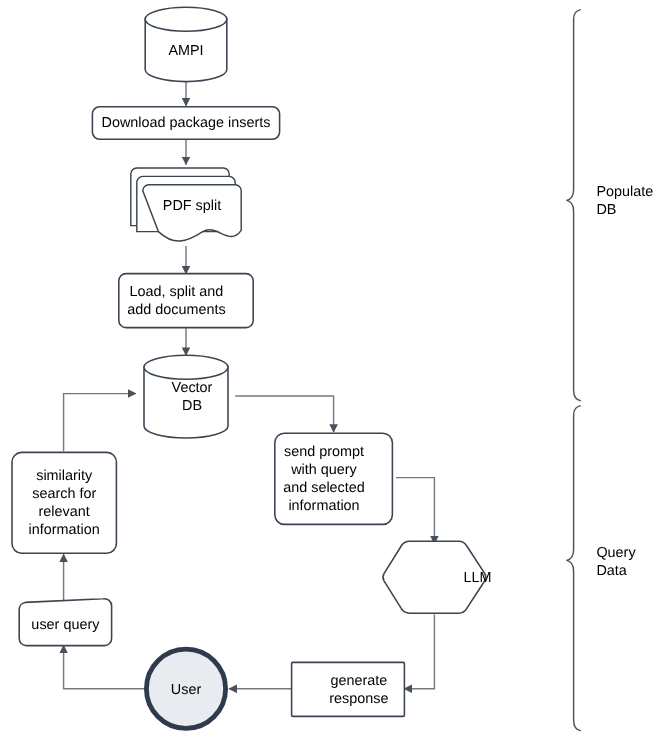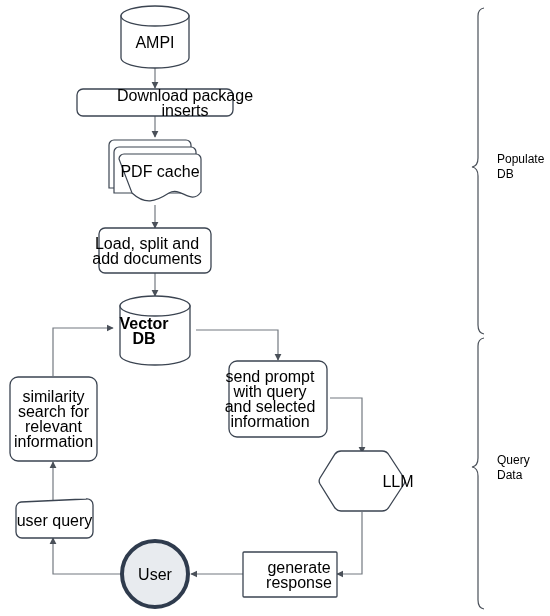--- a/index.html
+++ b/index.html
@@ -25,21 +25,21 @@
     height: 616px;
   }
   .node-label {
     position: absolute;
     display: flex;
     align-items: center;
     justify-content: center;
     text-align: center;
     color: #000000;
     font-family: "Liberation Sans", sans-serif;
-    font-size: 16px;
+    font-size: 12px;
     line-height: 15px;
     white-space: pre-line;
     pointer-events: none;
   }
   .bracket-label {
     position: absolute;
     color: #000000;
     font-family: "Liberation Sans", sans-serif;
     font-size: 12px;
     line-height: 15px;
@@ -123,28 +123,28 @@
     <g fill="none" stroke="#4a5059" stroke-width="1.2">
 
       <path d="M 484 8 q -6 1 -6 8 L 478 158 q 0 8 -6 9 q 6 1 6 9 L 478 325 q 0 8 6 9"></path>
 
       <path d="M 484 338 q -6 1 -6 8 L 478 458 q 0 8 -6 9 q 6 1 6 9 L 478 600 q 0 8 6 9"></path>
     </g>
   </svg>
 
   <div class="node-label" style="left:121px; top:28px; width:68px; height:28px;">AMPI</div>
 
-  <div class="node-label" style="left:77px; top:89px; width:156px; height:27px;padding-left:30px;">Download package inserts</div>
+  <div class="node-label" style="left:77px; top:89px; width:156px; height:27px;">Download package inserts</div>
 
-  <div class="node-label" style="left:119px; top:154px; width:82px; height:34px;">PDF cache</div>
+  <div class="node-label" style="left:119px; top:154px; width:82px; height:34px;">PDF split</div>
 
   <div class="node-label" style="left:91px; top:228px; width:112px; height:45px;">Load, split and
 add documents</div>
 
-  <div class="node-label" style="left:120px; top:316px; width:48px; height:30px;font-weight:bold;">Vector DB</div>
+  <div class="node-label" style="left:136px; top:316px; width:48px; height:30px;">Vector DB</div>
 
   <div class="node-label" style="left:10px; top:377px; width:87px; height:84px;">similarity
 search for
 relevant
 information</div>
 
   <div class="node-label" style="left:221px; top:361px; width:98px; height:76px;">send prompt
 with query
 and selected
 information</div>

